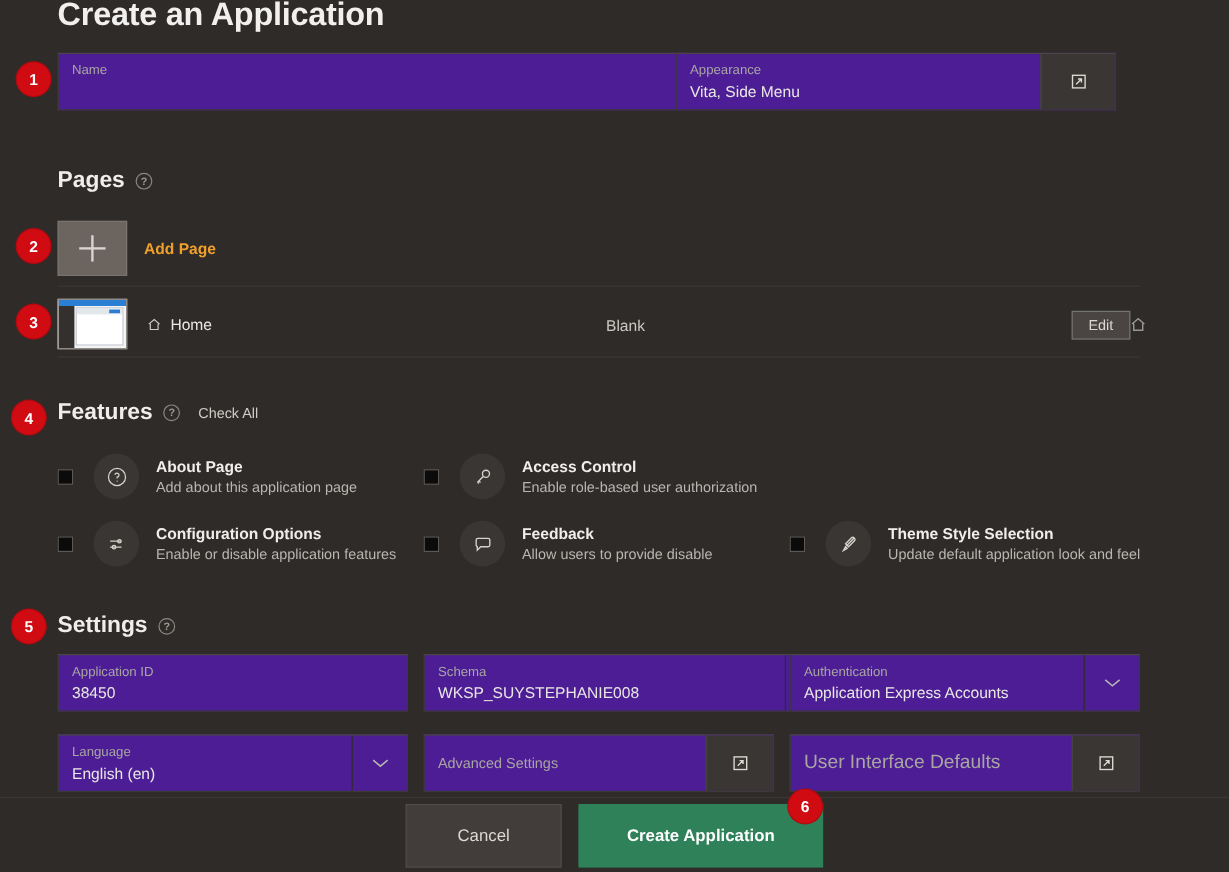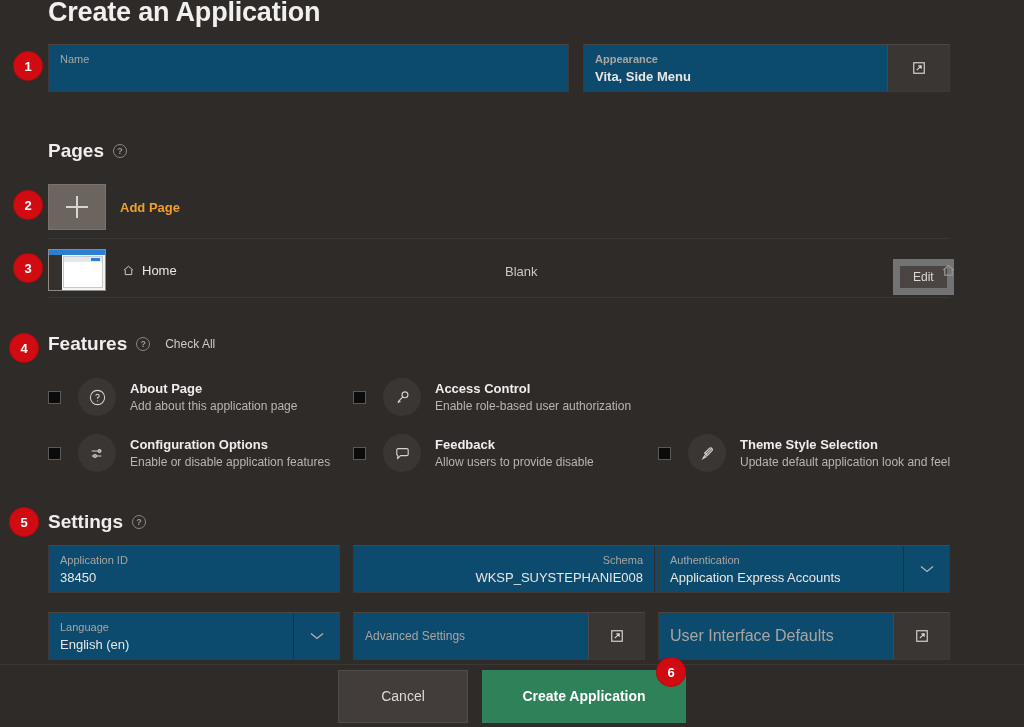--- a/index.html
+++ b/index.html
@@ -21,21 +21,21 @@
   }
 
   
   .app-title{
     position:absolute; left:48px; top:-3px;
     font-size:27px; font-weight:bold; color:#f2f0ee; letter-spacing:-.2px;
   }
 
   
   .field{
-    position:absolute; background:#0c4a6e;
+    position:absolute; background:#4c1d95;
     border-top:1px solid #4a4643; border-left:1px solid #3d3936;
     border-right:1px solid #3d3936; border-bottom:1px solid #3d3936;
     display:flex; align-items:stretch;
   }
   .field .inner{ flex:1; padding:7px 11px 0 11px; min-width:0; }
   .field .lbl{ font-size:11px; color:#a9a6a2; line-height:14px; white-space:nowrap; }
   .field .val{ font-size:13px; color:#e9e7e4; line-height:18px; margin-top:2px;
                white-space:nowrap; overflow:hidden; text-overflow:ellipsis; }
   .field .addon{
     width:62px; background:#3a3633; border-left:1px solid #4a4643;
@@ -73,21 +73,21 @@
   .thumb .tb{ position:absolute; left:0; top:0; right:0; height:5px; background:#2a7fd4; }
   .thumb .sb{ position:absolute; left:0; top:5px; bottom:0; width:13px; background:#33302e; }
   .thumb .bd{ position:absolute; left:14px; top:6px; right:2px; bottom:2px;
               background:#fff; border:1px solid #c3c9cf; }
   .thumb .bh{ position:absolute; left:15px; top:7px; right:3px; height:5px; background:#e2e7ec; }
   .thumb .bhb{ position:absolute; right:5px; top:8px; width:9px; height:3px; background:#2a7fd4; }
   .pg-name{ position:absolute; display:flex; align-items:center; gap:7px;
             font-size:13px; color:#eae8e5; }
   .pg-type{ position:absolute; font-size:13px; color:#cbc7c3; }
   .edit-btn{ position:absolute; padding:4px 13px; font-size:12px; color:#dcd9d5;
-             background:#4a4542; border:7px solid #737373; }
+             background:#4a4542; border:1px solid #737373; }
   .home-ico-btn{ position:absolute; }
 
   
   .feat{ position:absolute; display:flex; align-items:center; }
   .cbx{ width:13px; height:13px; background:#0b0b0b; border:1px solid #5d5854;
         flex:0 0 13px; margin-right:17px; }
   .feat-ico{ width:38px; height:38px; border-radius:50%; background:#3a3633;
              display:flex; align-items:center; justify-content:center;
              flex:0 0 38px; margin-right:14px; }
   .feat-txt .t{ font-size:13px; font-weight:bold; color:#f0eeec; line-height:16px; }
@@ -113,21 +113,21 @@
 
   <div class="step-badge" style="left:14px; top:52px;">1</div>
 
   <div class="field" style="left:48px; top:44px; width:521px; height:48px;">
     <div class="inner">
       <div class="lbl">Name</div>
       <div class="val"></div>
     </div>
   </div>
 
-  <div class="field" style="left:583px; top:44px; width:367px; height:48px;font-weight:bold;">
+  <div class="field" style="left:563px; top:44px; width:367px; height:48px;">
     <div class="inner">
       <div class="lbl">Appearance</div>
       <div class="val">Vita, Side Menu</div>
     </div>
     <div class="addon">
       <span>
         <svg class="ext-ico" viewBox="0 0 16 16" fill="none" stroke="#ddd9d5" stroke-width="1.3">
           <rect x="2" y="2" width="12" height="12"></rect>
           <path d="M5.5 10.5 L10.5 5.5 M7.2 5.5 H10.5 V8.8"></path>
         </svg>
@@ -263,21 +263,21 @@
 
   <div class="step-badge" style="left:10px; top:508px;">5</div>
 
   <div class="field" style="left:48px; top:545px; width:292px; height:48px;">
     <div class="inner">
       <div class="lbl">Application ID</div>
       <div class="val">38450</div>
     </div>
   </div>
 
-  <div class="field" style="left:353px; top:545px; width:348px; height:48px;text-align:right;">
+  <div class="field" style="left:353px; top:545px; width:348px; height:48px;">
     <div class="inner">
       <div class="lbl">Schema</div>
       <div class="val">WKSP_SUYSTEPHANIE008</div>
     </div>
     <div class="addon chev">
       <span>
         <svg class="chev-ico" viewBox="0 0 16 10" fill="none" stroke="#b8b4b0" stroke-width="1.3">
             <path d="M2 2.5 L8 7.5 L14 2.5"></path>
           </svg>
       </span>

